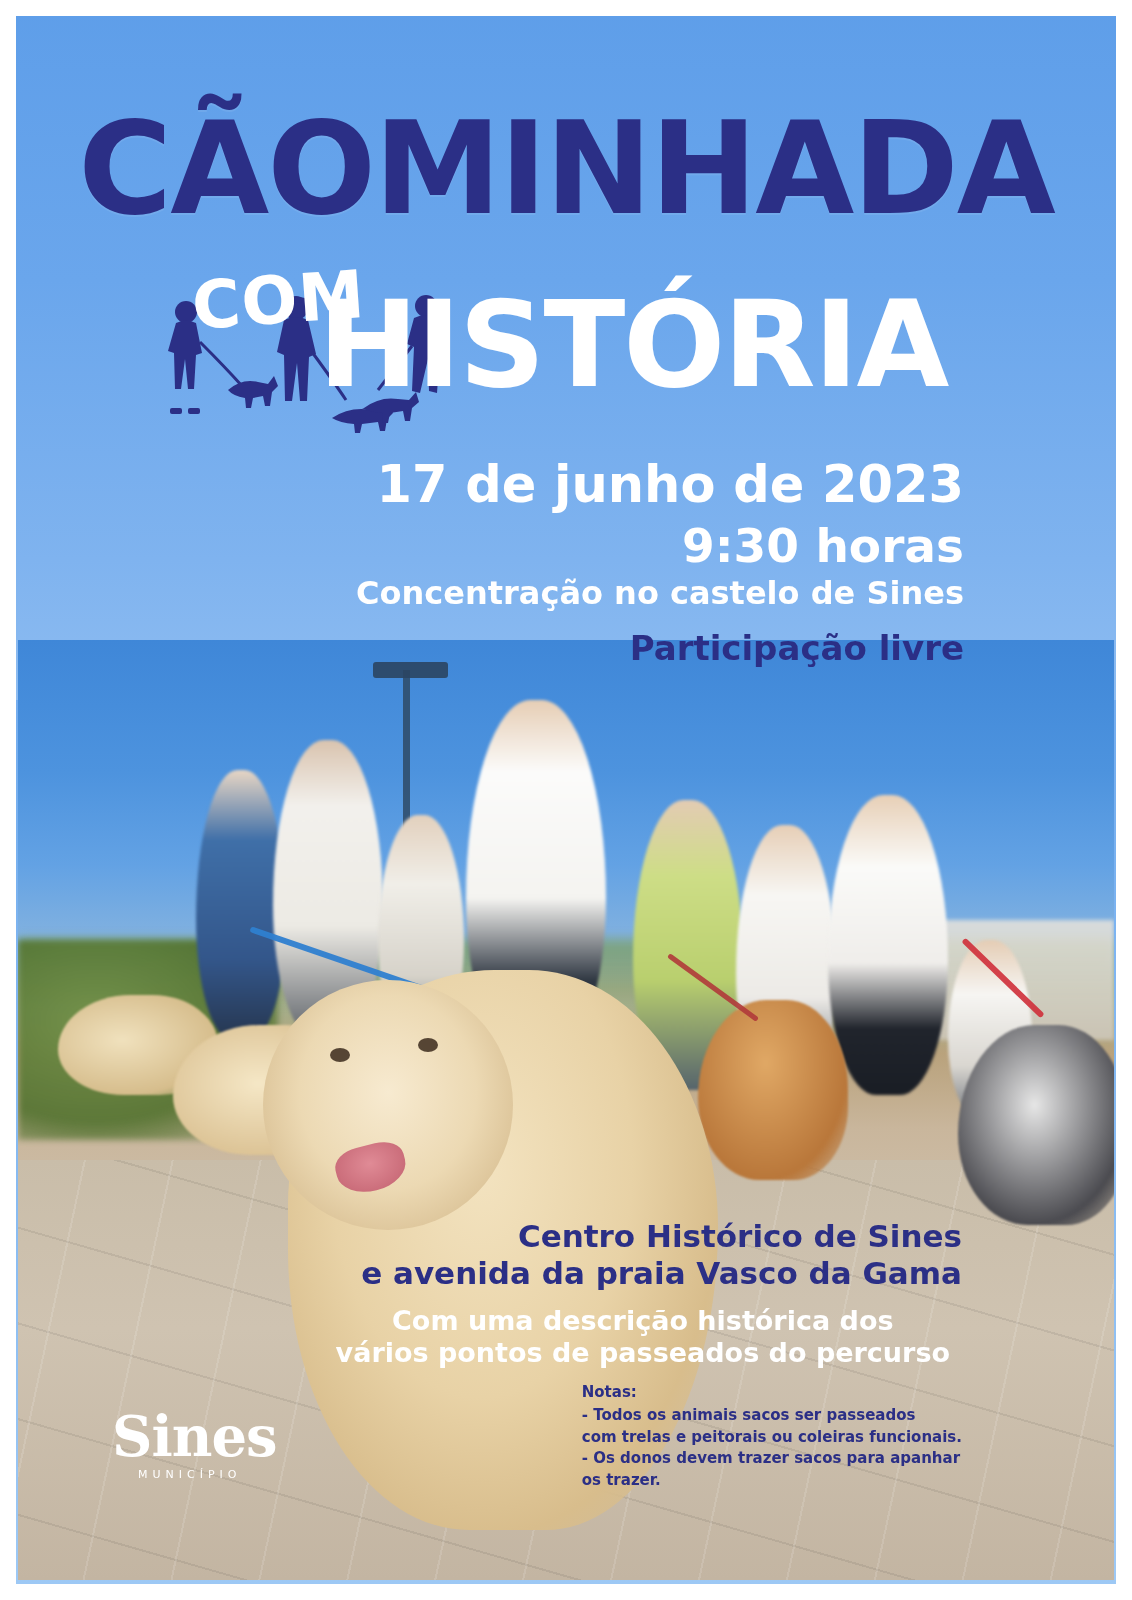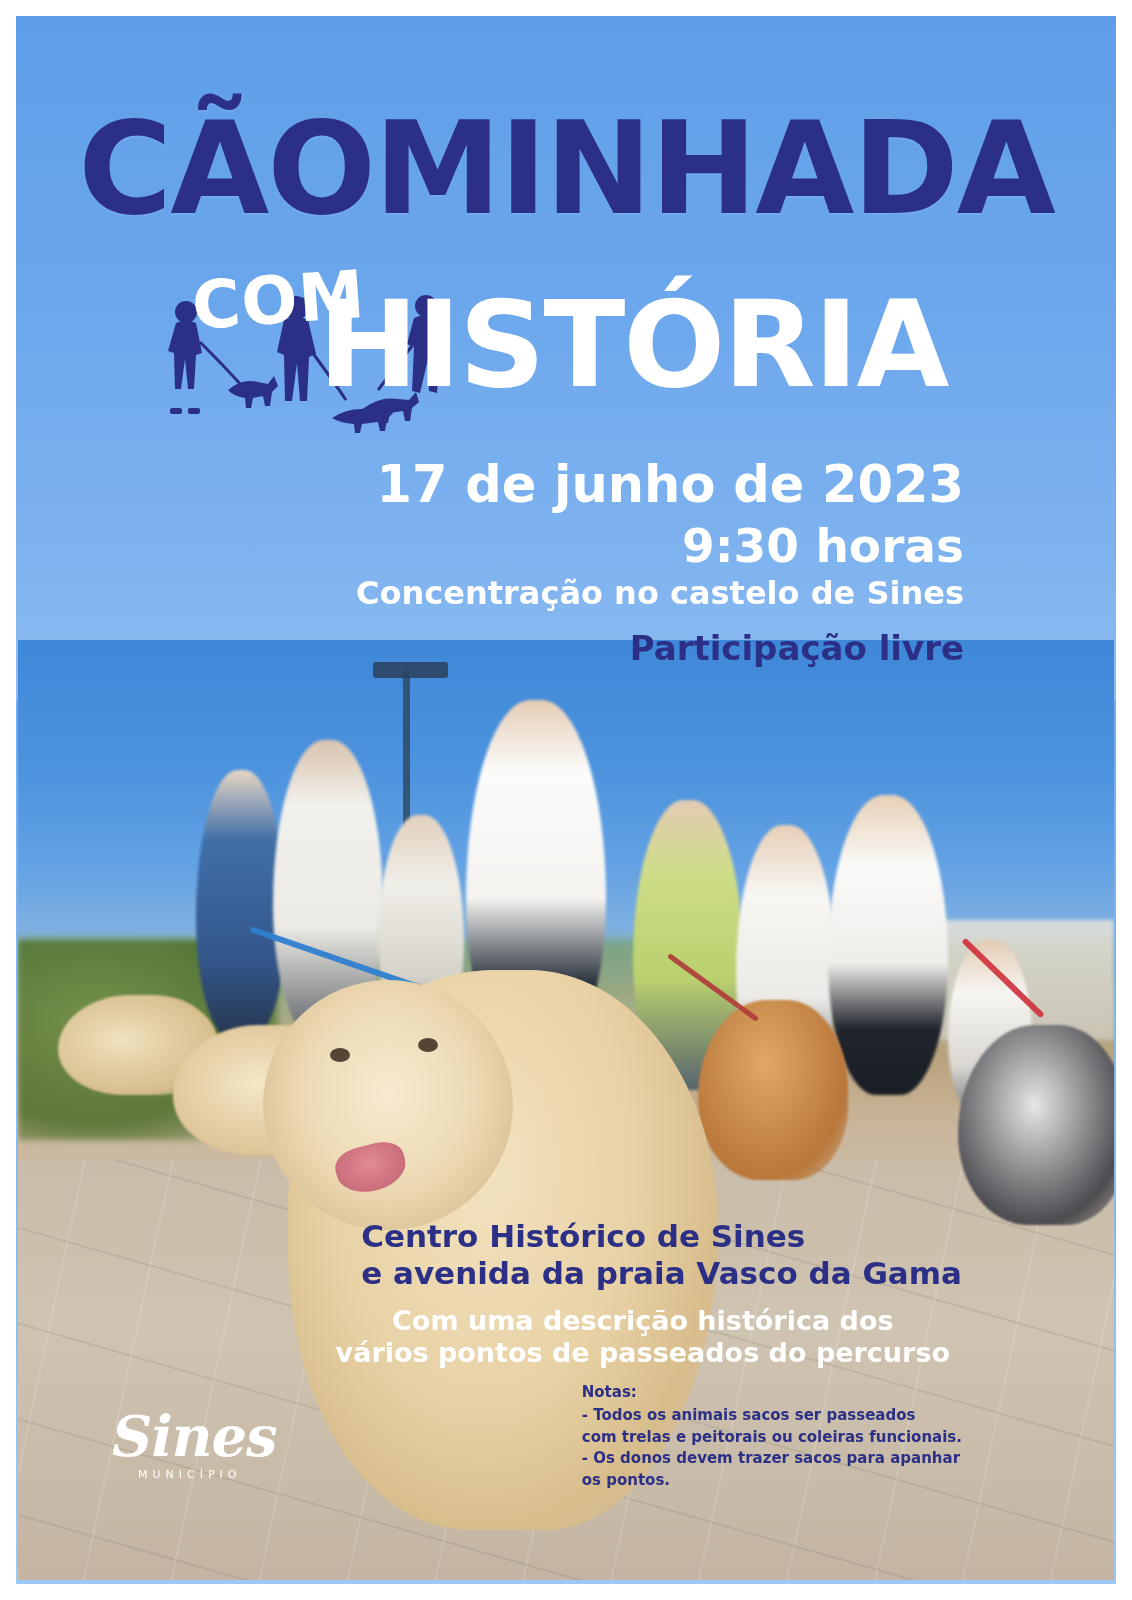--- a/index.html
+++ b/index.html
@@ -211,20 +211,21 @@
     top: 628px;
     right: 168px;
     font-size: 34px;
     font-weight: bold;
     color: #2b2f86;
   }
   .route-block {
     position: absolute;
     right: 170px;
     top: 1218px;
+    text-align: right;
     color: #2b2f86;
   }
   .route-1, .route-2 {
     font-size: 31px;
     font-weight: bold;
     line-height: 1.18;
     white-space: nowrap;
   }
   .desc-block {
     position: absolute;
@@ -251,21 +252,20 @@
   .notes-title { margin-bottom: 1px; }
   
   .logo {
     position: absolute;
     left: 112px;
     top: 1408px;
     color: #ffffff;
   }
   .logo-word {
     font-family: "DejaVu Serif", serif;
-    font-style: italic;
     font-weight: bold;
     font-size: 56px;
     line-height: 1;
     letter-spacing: -1px;
     text-align: right;
   }
   .logo-sub {
     font-size: 11px;
     letter-spacing: 5px;
     text-align: left;
@@ -369,21 +369,21 @@
   <div class="desc-block">
     <div class="desc-1">Com uma descrição histórica dos</div>
     <div class="desc-2">vários pontos de passeados do percurso</div>
   </div>
 
   <div class="notes-block">
     <div class="notes-title">Notas:</div>
     <div>- Todos os animais sacos ser passeados</div>
     <div>com trelas e peitorais ou coleiras funcionais.</div>
     <div>- Os donos devem trazer sacos para apanhar</div>
-    <div>os pontos.</div>
+    <div>os trazer.</div>
   </div>
 
   <div class="logo">
     <div class="logo-word">Sines</div>
     <div class="logo-sub">MUNICÍPIO</div>
   </div>
 
   <div class="border-frame"></div>
 </div>
 

